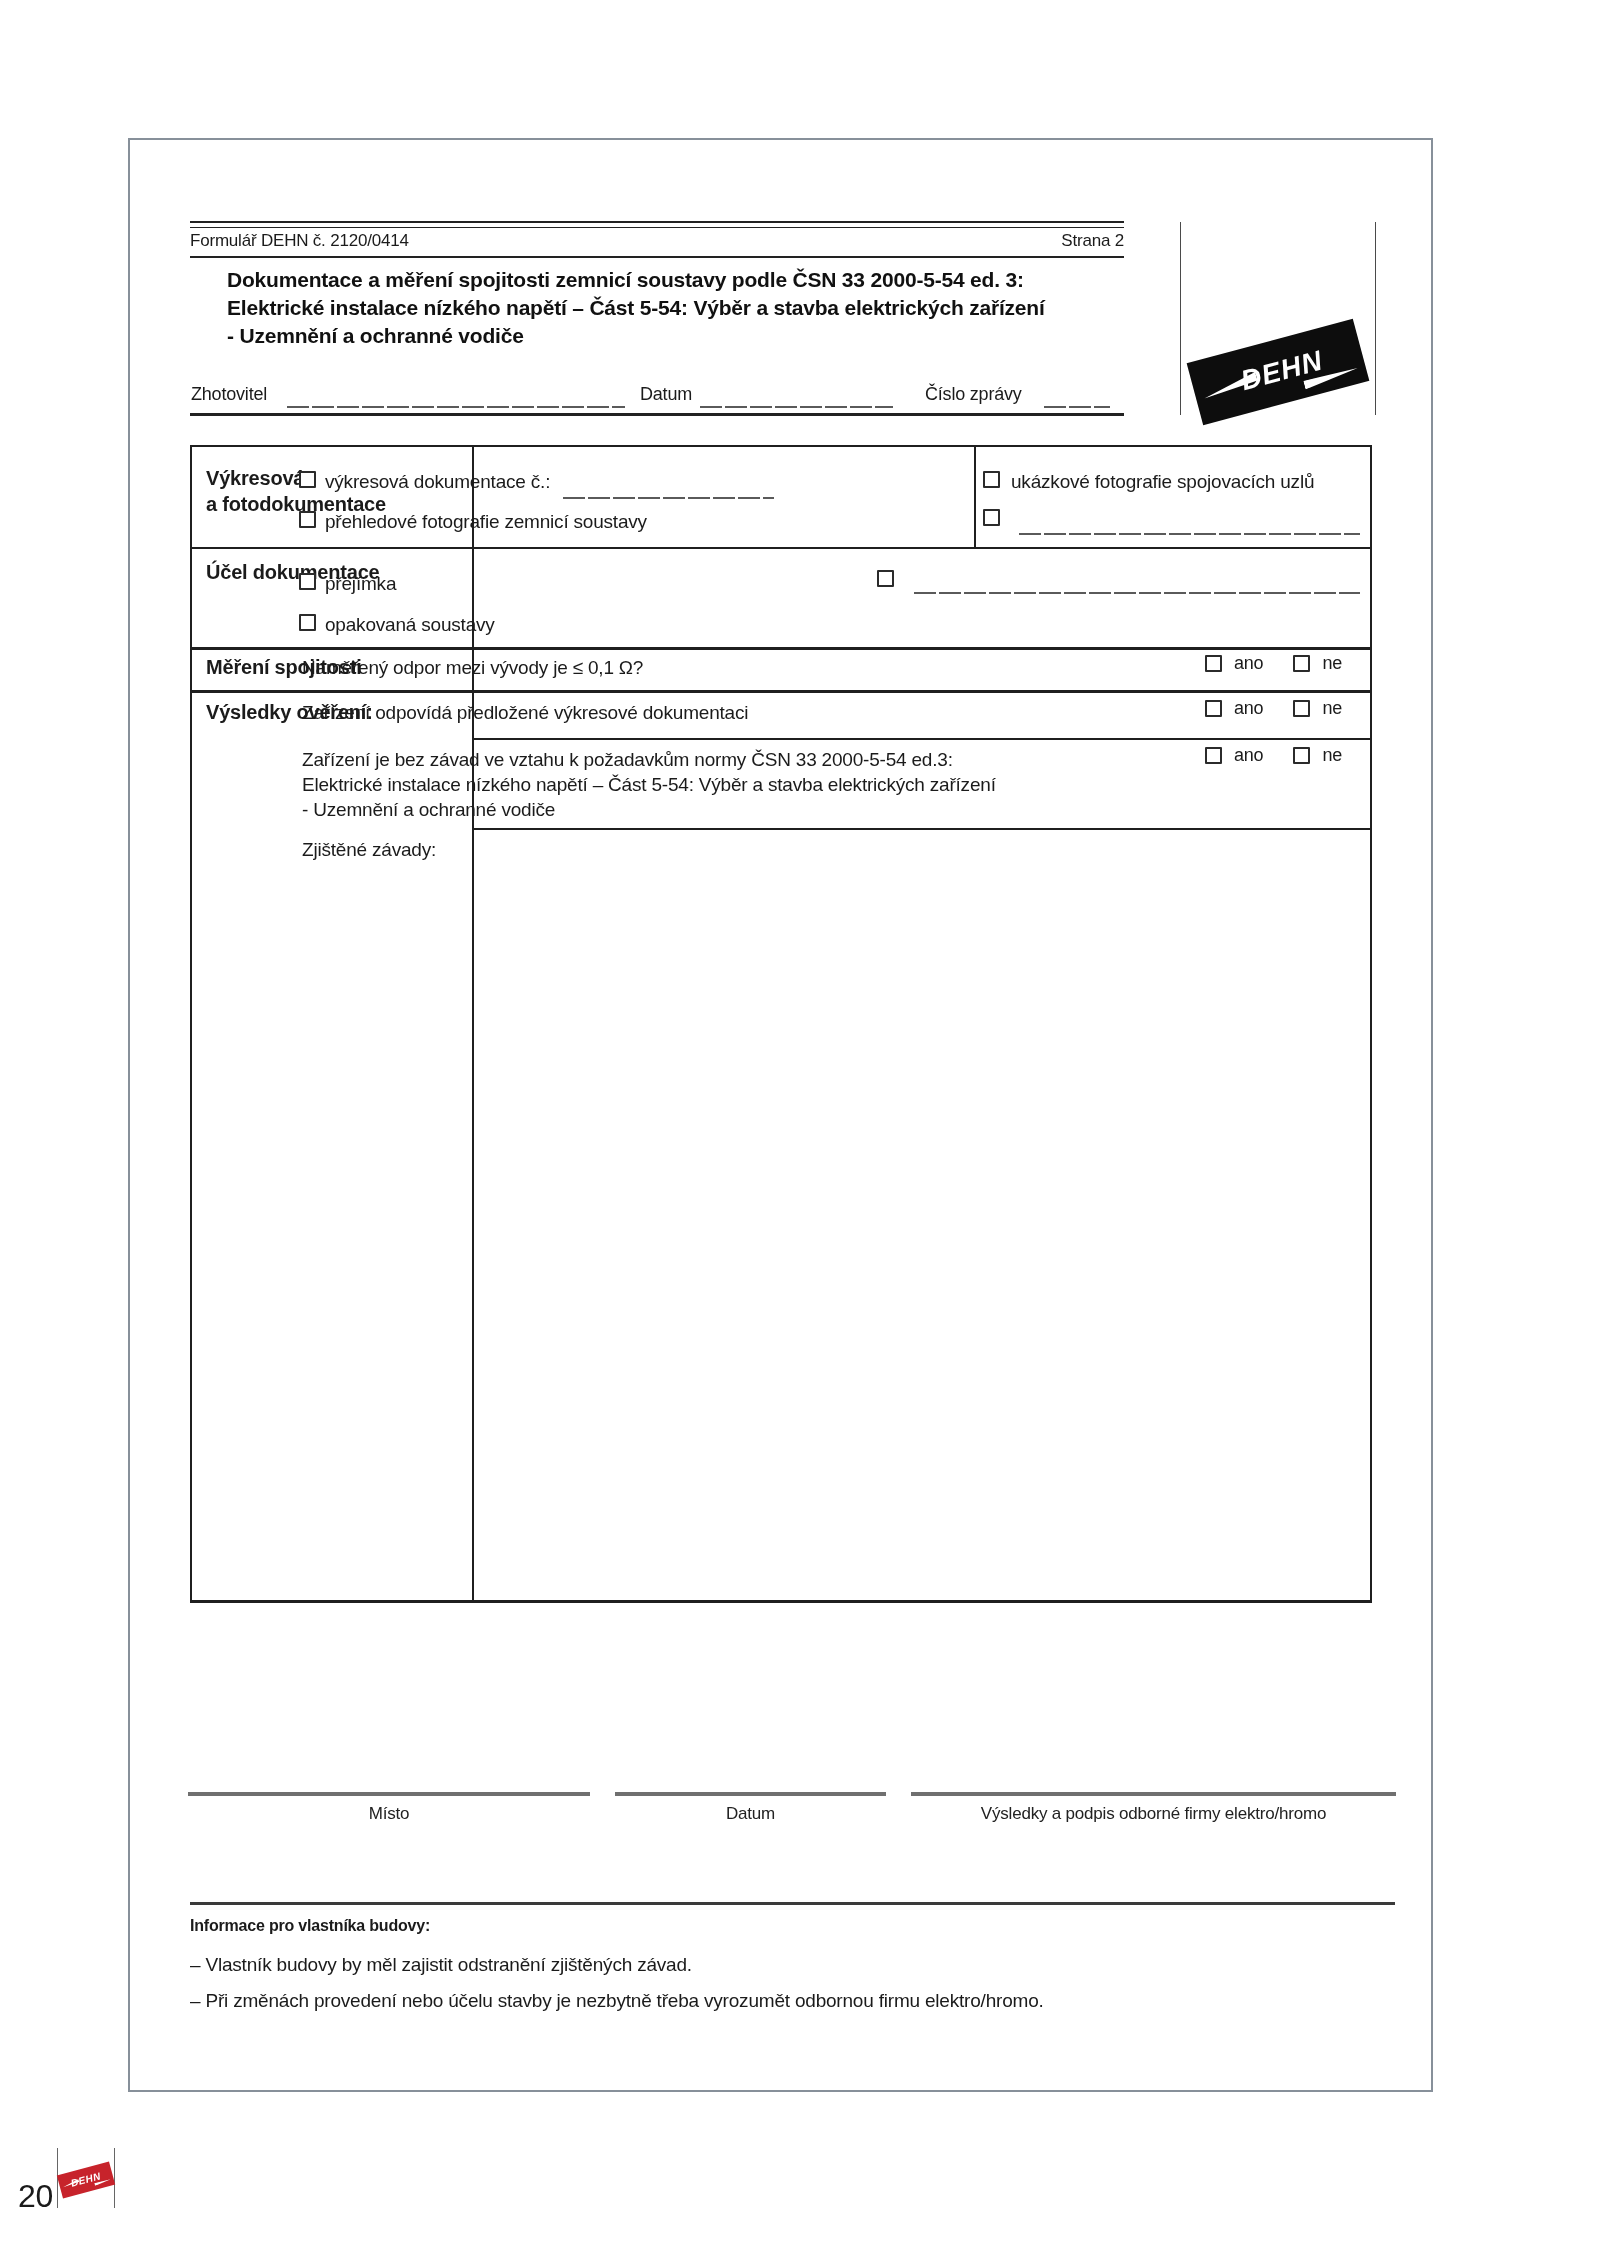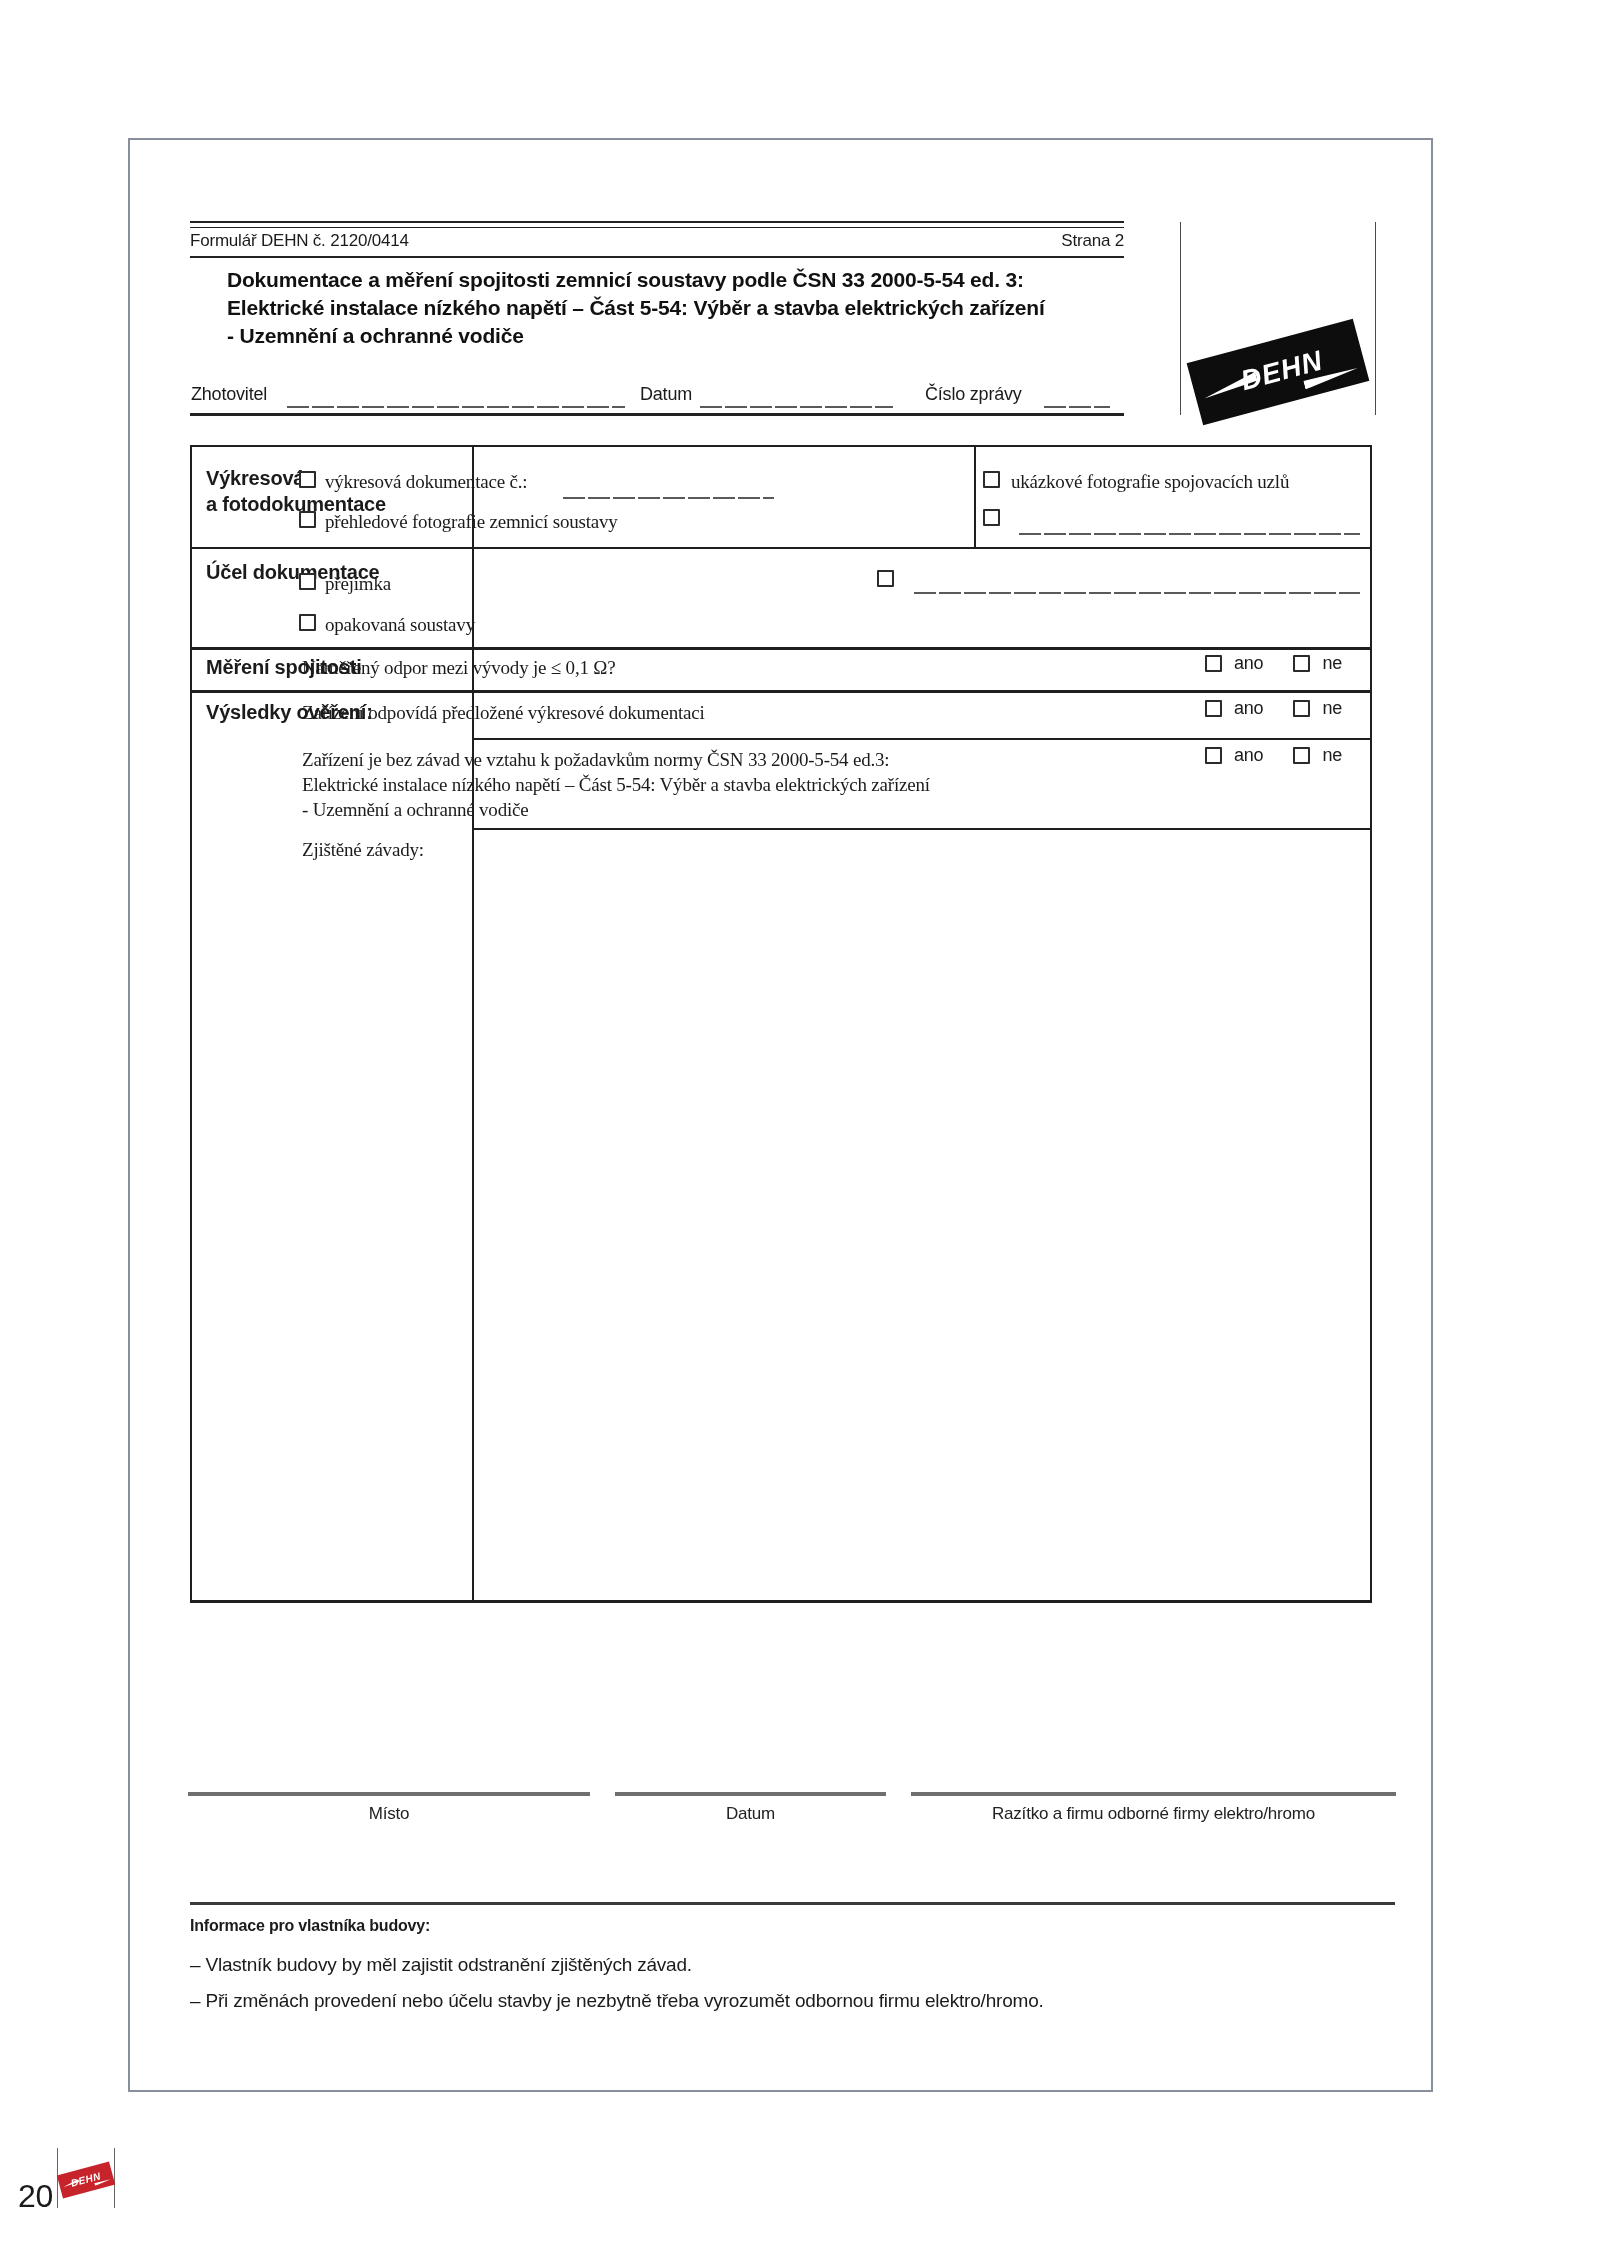--- a/index.html
+++ b/index.html
@@ -24,21 +24,21 @@
   
   .logo-vline { width: 1px; background: #4a4a4a; }
   .dehn-logo { background: #0d0d0d; transform: rotate(-15deg); overflow: hidden; }
   .dehn-logo .word { position: absolute; width: 100%; text-align: center; color: #fff; font-style: italic; font-weight: 900; letter-spacing: 1px; }
   .flash { position: absolute; background: #fff; }
 
   
   .form-table { left: 190px; top: 445px; width: 1182px; height: 1158px; border: 2px solid #1f1f1f; border-bottom-width: 3px; }
   .tline { position: absolute; background: #1f1f1f; }
   .row-label { position: absolute; font-size: 20px; font-weight: bold; white-space: pre-line; line-height: 26px; }
-  .cell-text { position: absolute; font-size: 19px; line-height: 25px; font-family: Liberation Serif, serif; }
+  .cell-text { position: absolute; font-size: 19px; line-height: 25px; }
   .checkbox { position: absolute; width: 17px; height: 17px; border: 2px solid #2b2b2b; background: #fff; border-radius: 1px; }
   .yn { position: absolute; display: flex; align-items: center; }
   .yn .cb { width: 17px; height: 17px; border: 2px solid #2b2b2b; background: #fff; border-radius: 1px; flex: 0 0 auto; }
   .yn .yn-label { font-size: 18px; margin-left: 12px; }
   .yn .cb2 { margin-left: 30px; }
 
   
   .sig-line { position: absolute; height: 4px; background: #6f6f6f; }
   .sig-label { position: absolute; font-size: 17px; text-align: center; color: #222; }
 
@@ -158,21 +158,21 @@
     <div style="position:absolute; left:282px; top:383px; right:0; bottom:0;"></div>
   </div>
 
   <div class="sig-line" style="left:188px; top:1792px; width:402px;"></div>
   <div class="sig-label" style="left:188px; top:1804px; width:402px;">Místo</div>
 
   <div class="sig-line" style="left:615px; top:1792px; width:271px;"></div>
   <div class="sig-label" style="left:615px; top:1804px; width:271px;">Datum</div>
 
   <div class="sig-line" style="left:911px; top:1792px; width:485px;"></div>
-  <div class="sig-label" style="left:911px; top:1804px; width:485px;">Razítko a firmu odborné firmy elektro/hromo</div>
+  <div class="sig-label" style="left:911px; top:1804px; width:485px;">Výsledky a podpis odborné firmy elektro/hromo</div>
 
   <div class="abs rule" style="left:190px; top:1902px; width:1205px; height:3px; background:#3a3a3a;"></div>
   <div class="abs info-heading" style="left:190px; top:1917px;">Informace pro vlastníka budovy:</div>
   <div class="abs info-bullet" style="left:190px; top:1954px;">– Vlastník budovy by měl zajistit odstranění zjištěných závad.</div>
   <div class="abs info-bullet" style="left:190px; top:1990px;">– Při změnách provedení nebo účelu stavby je nezbytně třeba vyrozumět odbornou firmu elektro/hromo.</div>
 
   <div class="abs page-number" style="left:18px; top:2178px;">20</div>
   <div class="abs logo-vline" style="left:57px; top:2148px; height:60px; background:#666;"></div>
   <div class="abs logo-vline" style="left:114px; top:2148px; height:60px; background:#666;"></div>
   <div class="abs dehn-logo-red" style="left:59px; top:2168px; width:54px; height:24px;">

